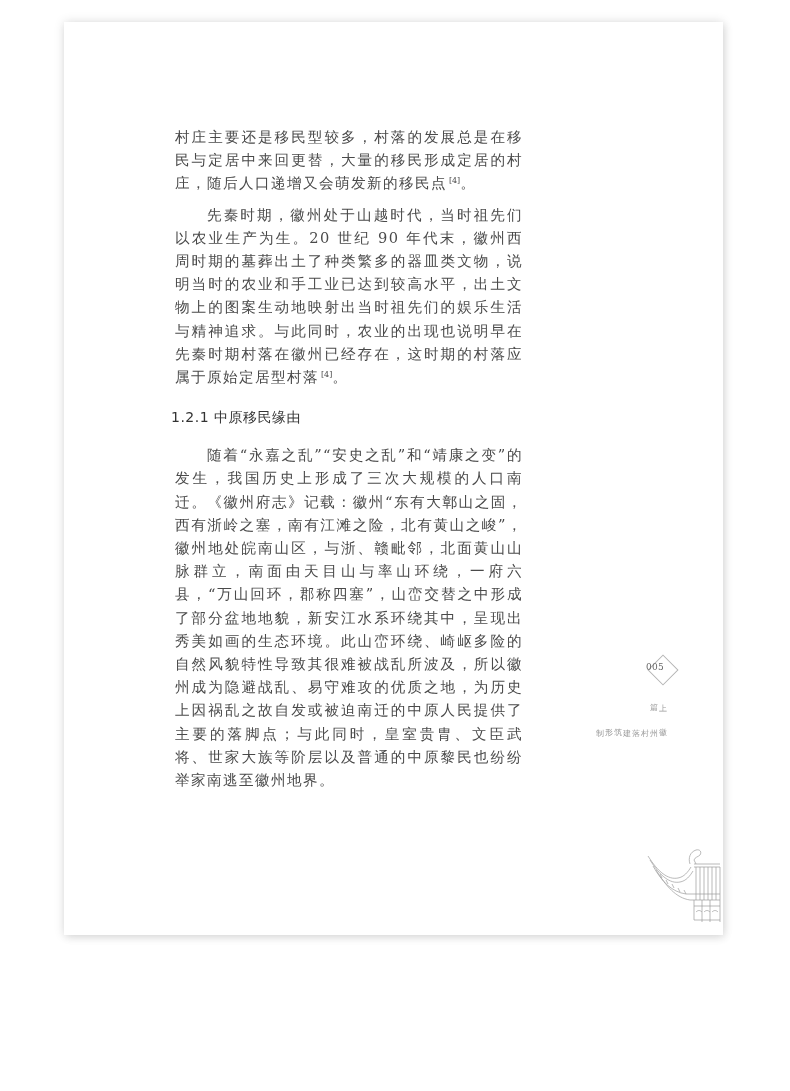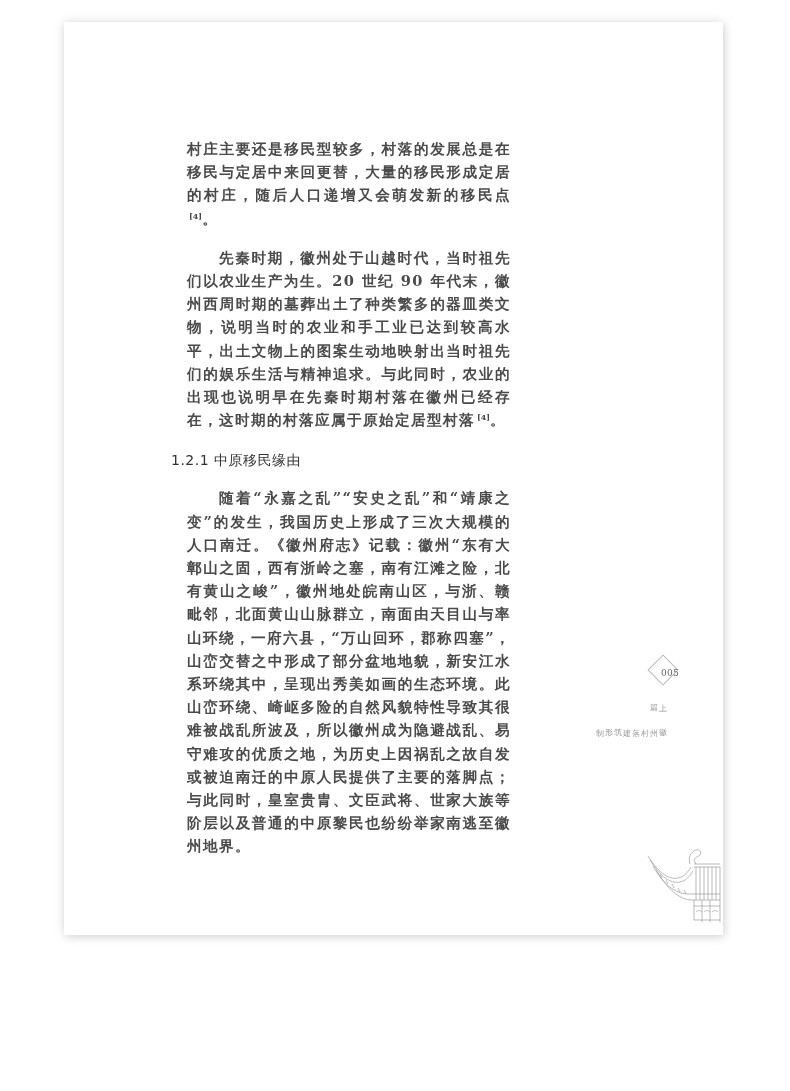--- a/index.html
+++ b/index.html
@@ -28,23 +28,22 @@
     left: 107px;
     top: 99px;
     width: 356px;
     color: #4a4a4a;
     font-size: 14.6px;
     line-height: 23.2px;
     letter-spacing: 1.4px;
     text-align: justify;
   }
   .para {
-    margin: 16px;
+    margin: 4px;
     text-indent: 32px;
-    font-weight: bold;
   }
   .para.no-indent {
     text-indent: 0;
   }
   .para + .para {
     margin-top: 0;
   }
   sup.ref {
     font-size: 8px;
     vertical-align: top;
@@ -73,23 +72,23 @@
     left: 6px;
     top: 7px;
     width: 20px;
     height: 20px;
     border: 1px solid #b5b5b5;
     transform: rotate(45deg);
   }
   .page-num {
     position: absolute;
     left: 0px;
-    top: 16px;
+    top: 10px;
     width: 33px;
-    text-align: right;
+    text-align: left;
     font-size: 9px;
     color: #666666;
     letter-spacing: 0.3px;
     font-family: "DejaVu Serif", "Liberation Serif", serif;
   }
   .vert-part {
     position: absolute;
     left: 11px;
     top: 45px;
     width: 10px;

